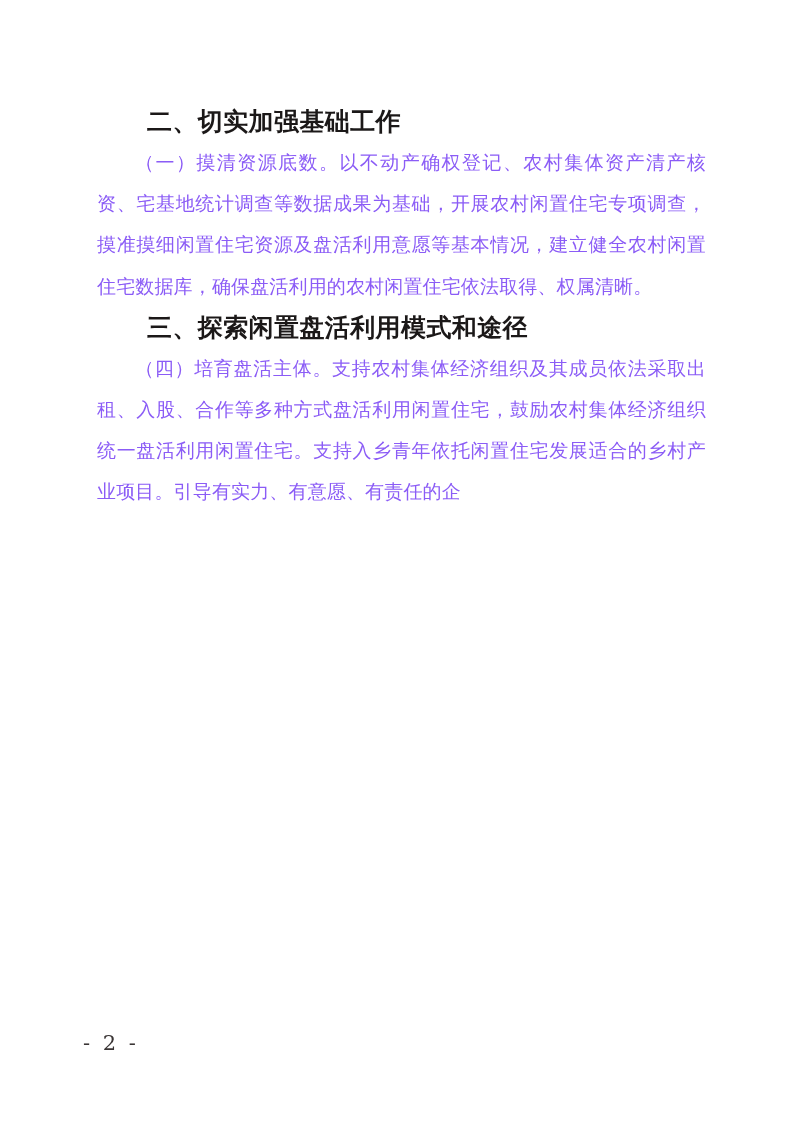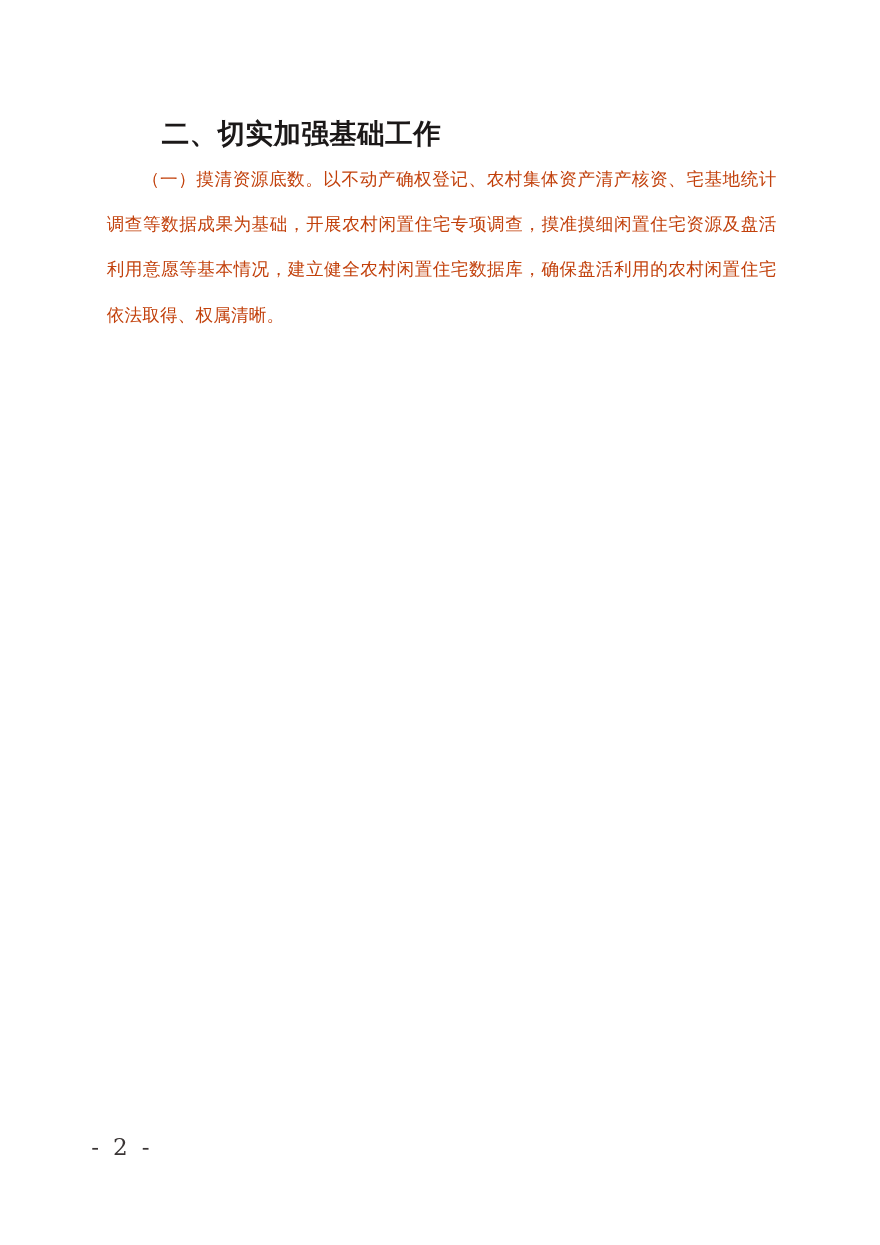--- a/index.html
+++ b/index.html
@@ -37,24 +37,24 @@
     line-height: 41px;
     letter-spacing: 0.4px;
     color: #1b1818;
     text-indent: 2em;
     margin: 0;
     white-space: nowrap;
   }
 
   .para {
     font-family: "DejaVu Serif", "Liberation Serif", serif;
-    font-size: 16px;
+    font-size: 19px;
     line-height: 41.2px;
     letter-spacing: 0.15px;
-    color: #c2410c;
+    color: #8b5cf6;
     margin: 0;
     text-indent: 2em;
     text-align: justify;
     text-justify: inter-ideograph;
     word-break: break-all;
   }
 
   
   .para, .heading, .page-number {
     text-rendering: optimizeLegibility;
@@ -78,19 +78,21 @@
 <div class="page">
 
   <div class="content">
 
     <h2 class="heading">二、切实加强基础工作</h2>
 
     <p class="para">（一）摸清资源底数。以不动产确权登记、农村集体资产清产核资、宅基地统计调查等数据成果为基础，开展农村闲置住宅专项调查，摸准摸细闲置住宅资源及盘活利用意愿等基本情况，建立健全农村闲置住宅数据库，确保盘活利用的农村闲置住宅依法取得、权属清晰。</p>
 
 
 
+    <h2 class="heading">三、探索闲置盘活利用模式和途径</h2>
 
+    <p class="para">（四）培育盘活主体。支持农村集体经济组织及其成员依法采取出租、入股、合作等多种方式盘活利用闲置住宅，鼓励农村集体经济组织统一盘活利用闲置住宅。支持入乡青年依托闲置住宅发展适合的乡村产业项目。引导有实力、有意愿、有责任的企</p>
 
   </div>
 
   <div class="page-number">- 2 -</div>
 
 </div>
 
 </body></html>

